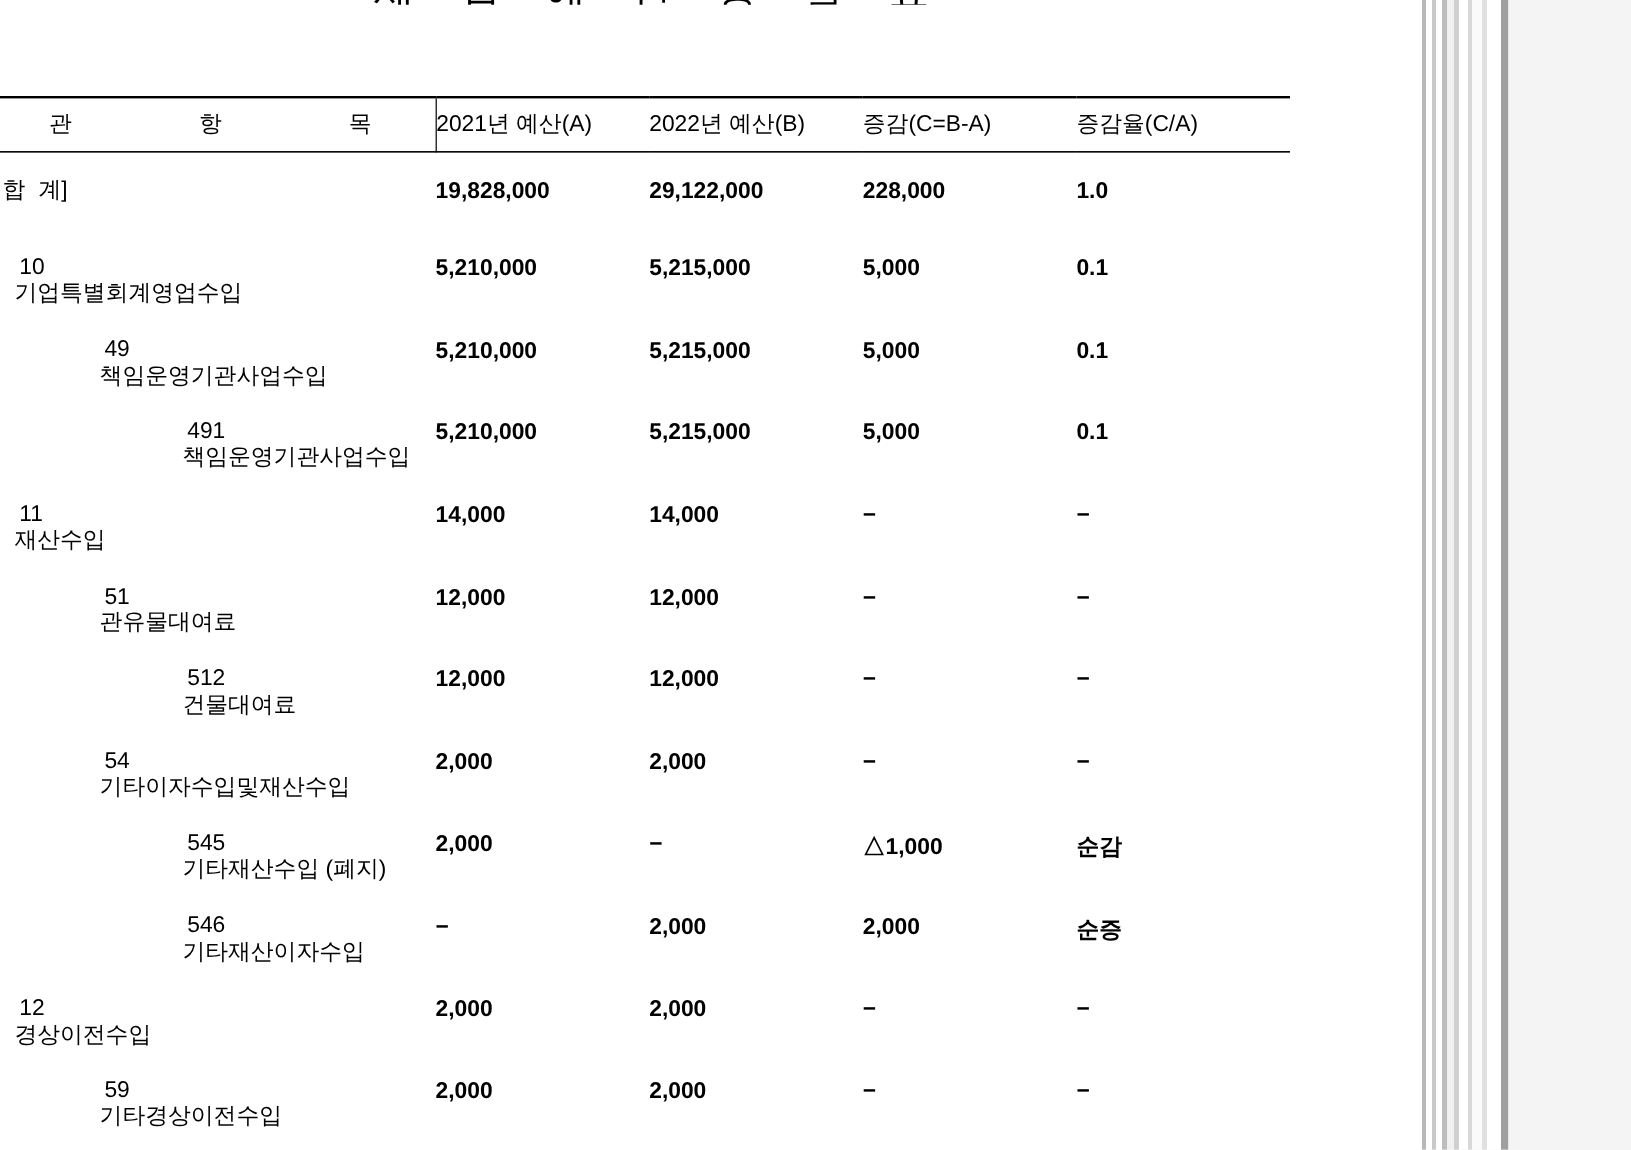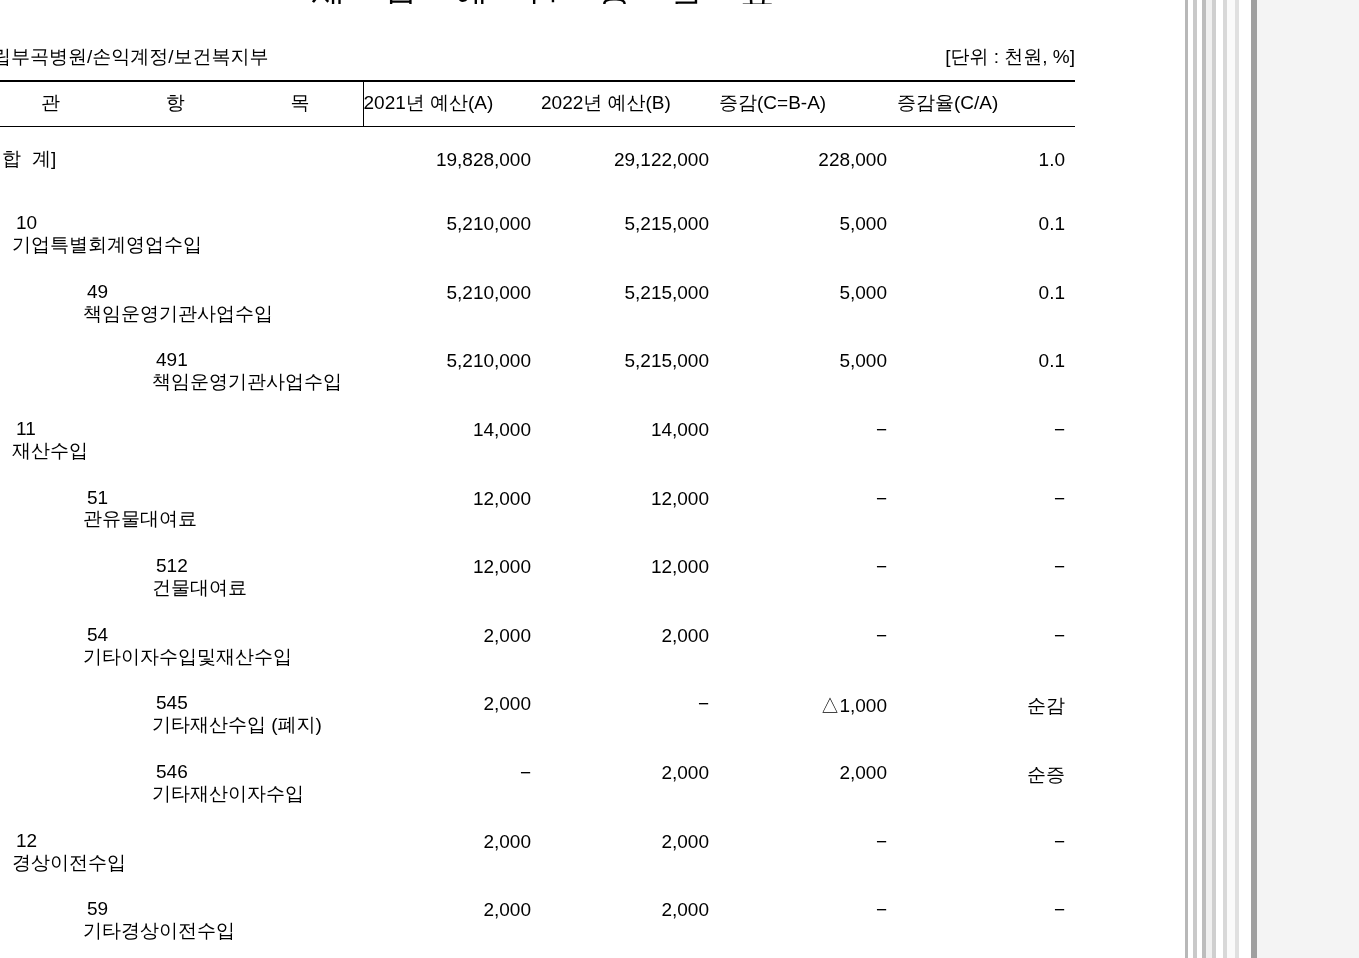--- a/index.html
+++ b/index.html
@@ -109,23 +109,24 @@
     vertical-align: top;
     font-size: 19px;
   }
   tr.row td.cell-code {
     padding-top: 18px;
     padding-bottom: 6px;
   }
   tr.row td.cell-num {
     padding-top: 18px;
     padding-bottom: 6px;
-    text-align: right;
+    text-align: left;
     padding-right: 10px;
     white-space: nowrap;
+    font-weight: bold;
   }
   tr.row.total td.cell-code,
   tr.row.total td.cell-num {
     padding-top: 22px;
   }
 
   .code-wrap {
     position: relative;
     min-height: 40px;
   }
@@ -192,24 +193,20 @@
     background: #f4f4f4;
   }
 </style>
 </head>
 <body>
 
 <div id="page">
 
   <div id="doc-title">세 입 예 산 총 괄 표</div>
 
-  <div id="meta-row">
-    <div id="meta-left">립부곡병원/손익계정/보건복지부</div>
-    <div id="meta-right">[단위 : 천원, %]</div>
-  </div>
 
   <table class="budget">
     <colgroup>
       <col class="c-code">
       <col class="c-num">
       <col class="c-num">
       <col class="c-num">
       <col class="c-num">
     </colgroup>
     <thead>

